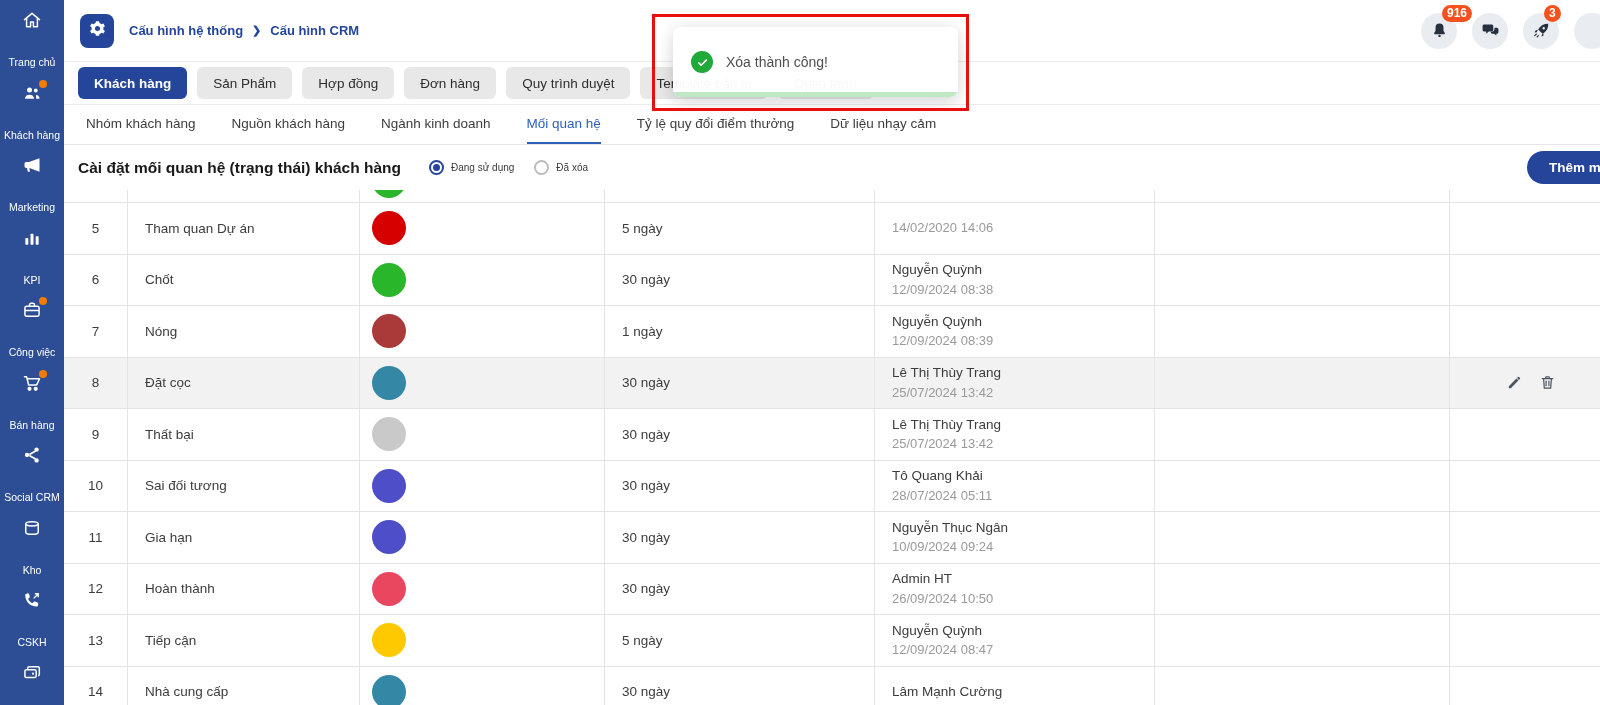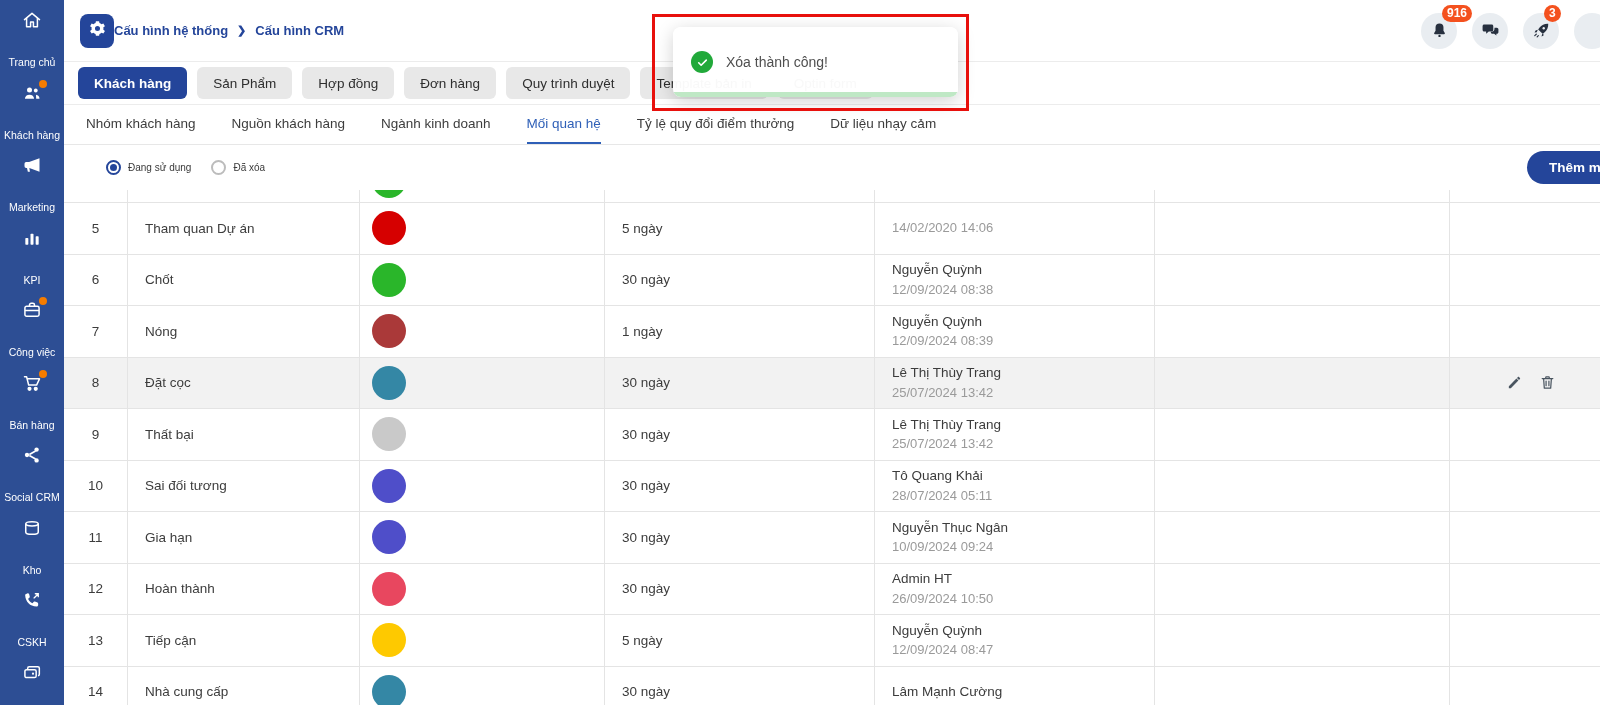--- a/index.html
+++ b/index.html
@@ -21,21 +21,21 @@
   .sb-label{font-size:10.5px;margin-top:3px;text-align:center;line-height:1.1;white-space:nowrap;}
   .sb-dot{position:absolute;top:-3px;left:39px;width:8px;height:8px;border-radius:50%;background:#f57c00;}
   .sb-chev{color:#fff;cursor:pointer;}
   .sb-chev svg{width:17px;height:17px;display:block;}
   
   .main{position:absolute;left:64px;top:0;width:1536px;height:705px;background:#fff;}
   .topbar{height:62px;display:flex;align-items:center;padding:0 16px;border-bottom:1px solid #ececec;}
   .gear-btn{width:34px;height:34px;border-radius:8px;background:var(--accent);color:#fff;
     display:flex;align-items:center;justify-content:center;cursor:pointer;flex:none;}
   .gear-btn svg{width:19px;height:19px;}
-  .breadcrumb{display:flex;align-items:center;gap:9px;font-size:13px;font-weight:700;color:var(--accent);}
+  .breadcrumb{display:flex;align-items:center;gap:9px;margin-left:15px;font-size:13px;font-weight:700;color:var(--accent);}
   .crumb{cursor:pointer;white-space:nowrap;}
   .crumb-sep{font-size:11px;font-weight:700;}
   .topbar-spacer{flex:1;}
   .tb-ic{position:relative;width:36px;height:36px;border-radius:50%;background:#e9edf1;
     display:flex;align-items:center;justify-content:center;margin-left:15px;color:#27303f;cursor:pointer;flex:none;}
   .tb-ic svg{width:19px;height:19px;}
   .tb-ic.partial{margin-right:-26px;}
   .tb-badge{position:absolute;top:-8px;left:21px;background:var(--badge);color:#fff;font-size:12px;
     font-weight:700;padding:2.5px 5px;border-radius:9px;line-height:1;white-space:nowrap;}
   
@@ -297,20 +297,21 @@
   <div class="subtabrow" id="subtabs">
       <div class="subtab">Nhóm khách hàng</div>
       <div class="subtab">Nguồn khách hàng</div>
       <div class="subtab">Ngành kinh doanh</div>
       <div class="subtab active">Mối quan hệ</div>
       <div class="subtab">Tỷ lệ quy đổi điểm thưởng</div>
       <div class="subtab">Dữ liệu nhạy cảm</div>
     </div>
 
   <div class="sectionrow">
+    <span class="section-title">Cài đặt mối quan hệ (trạng thái) khách hàng</span>
     <div class="radios" id="radios">
         <label class="radio sel">
           <span class="radio-circle"></span>
           <span>Đang sử dụng</span>
         </label>
         <label class="radio">
           <span class="radio-circle"></span>
           <span>Đã xóa</span>
         </label>
       </div>

